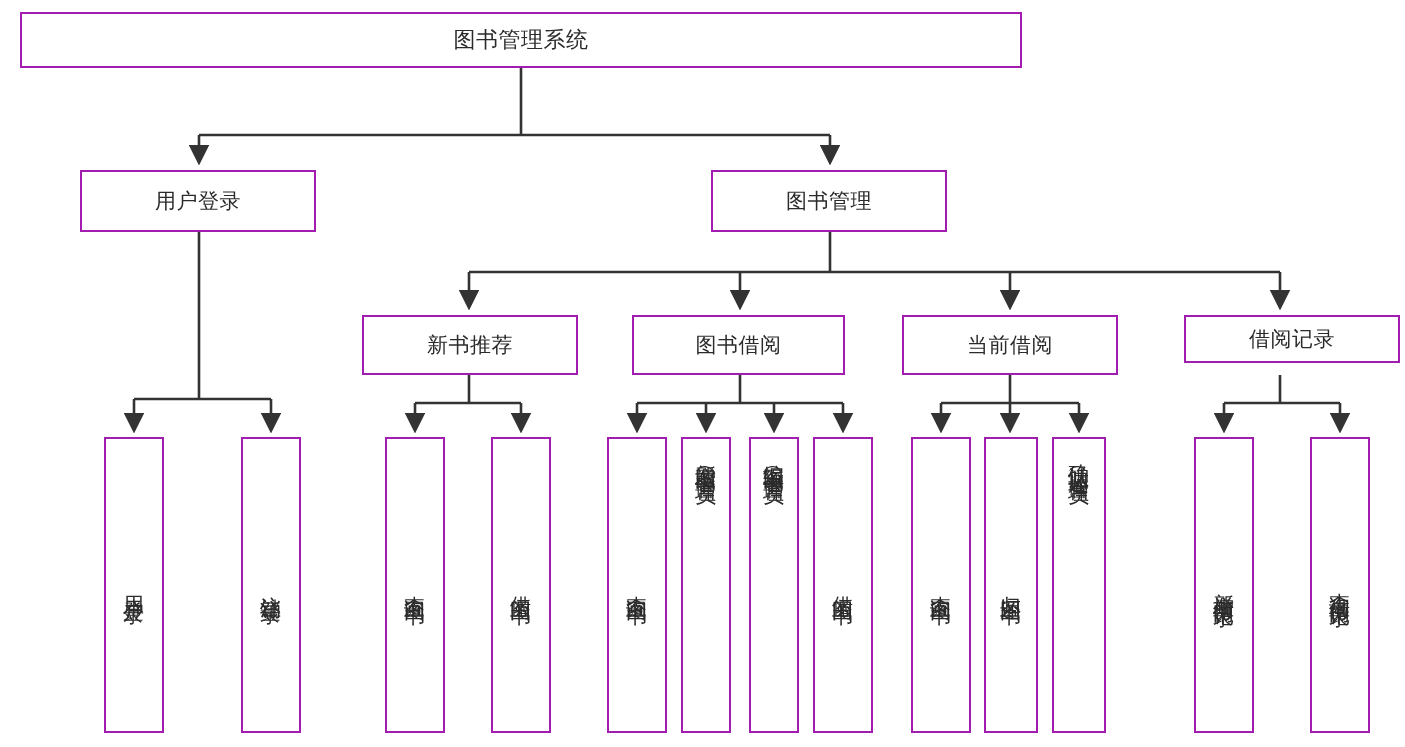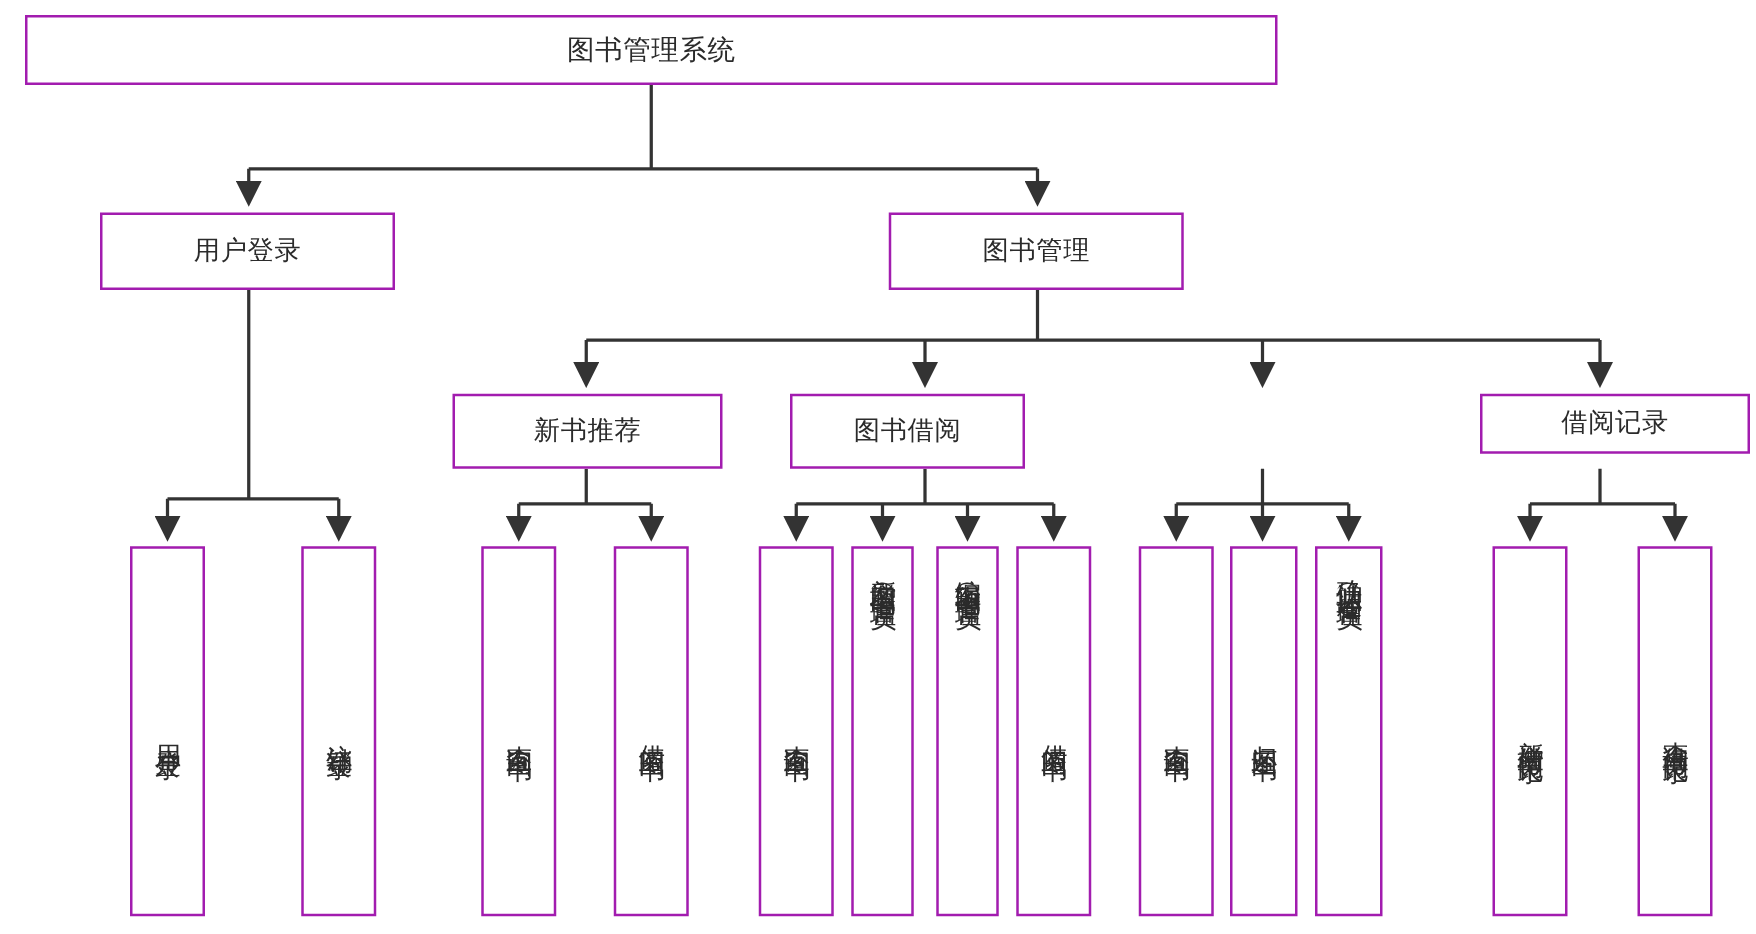--- a/index.html
+++ b/index.html
@@ -141,22 +141,25 @@
   <div class="node horiz" style="left:80px; top:170px; width:236px; height:62px;">
     <span class="label">用户登录</span>
   </div>
   <div class="node horiz" style="left:362px; top:315px; width:216px; height:60px;">
     <span class="label">新书推荐</span>
   </div>
 
   <div class="node horiz" style="left:711px; top:170px; width:236px; height:62px;">
     <span class="label">图书管理</span>
   </div>
-  <div class="node horiz" style="left:632px; top:315px; width:188px; height:60px;">
+  <div class="node horiz" style="left:632px; top:315px; width:213px; height:60px;">
     <span class="label">图书借阅</span>
+  </div>
+  <div class="node horiz" style="left:902px; top:315px; width:216px; height:60px;">
+    <span class="label">当前借阅</span>
   </div>
   <div class="node horiz" style="left:1184px; top:315px; width:216px; height:48px;">
     <span class="label">借阅记录</span>
   </div>
 
   <div class="node vert mid" style="left:104px; top:437px; width:60px; height:296px;">
     <span class="label">用户登录</span>
   </div>
   <div class="node vert mid" style="left:241px; top:437px; width:60px; height:296px;">
     <span class="label">注销登录</span>

